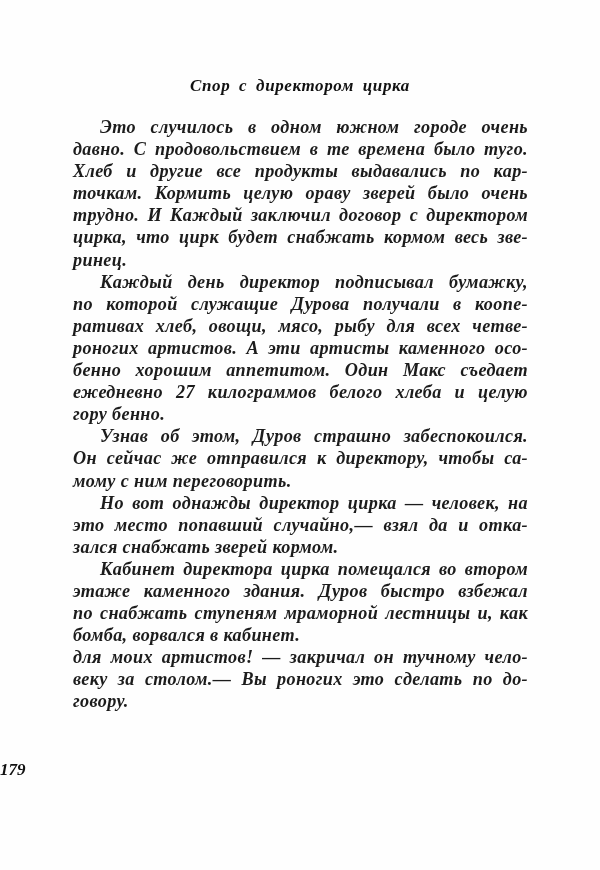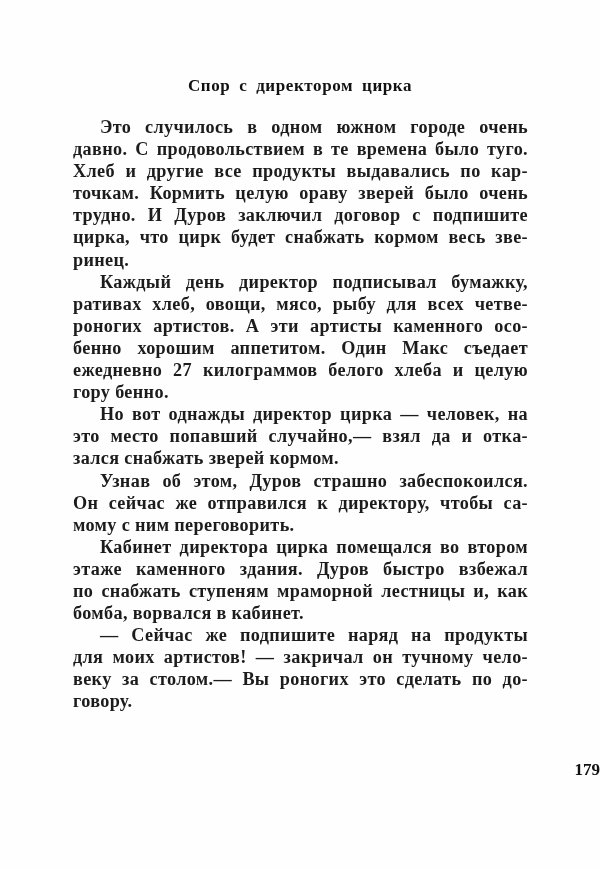--- a/index.html
+++ b/index.html
@@ -14,20 +14,21 @@
       overflow: hidden;
       font-family: "DejaVu Serif", "Liberation Serif", serif;
       color: #1a1a1a;
     }
     .page {
       position: absolute;
       left: 0; top: 0;
       width: 600px;
       height: 870px;
       background: #fefefe;
+      font-style: italic;
     }
     .title {
       position: absolute;
       top: 76px;
       left: 0;
       width: 600px;
       text-align: center;
       font-family: "Liberation Serif", "DejaVu Serif", serif;
       font-weight: bold;
       font-size: 17px;
@@ -54,75 +55,75 @@
       white-space: nowrap;
       letter-spacing: 0.35px;
     }
     .line.indent { padding-left: 27px; }
     .line.last { text-align-last: left; }
     .page-number {
       position: absolute;
       top: 760px;
       left: 0;
       width: 600px;
-      text-align: right;
+      text-align: left;
       font-family: "Liberation Serif", "DejaVu Serif", serif;
       font-weight: bold;
       font-size: 17px;
       color: #111;
     }
   </style>
 </head>
 <body>
 
 <div class="page">
   <div class="title">Спор с директором цирка</div>
 
   <div class="body-text">
 
     <div>
       <span class="line indent">Это случилось в одном южном городе очень</span>
       <span class="line">давно. С продовольствием в те времена было туго.</span>
       <span class="line">Хлеб и другие все продукты выдавались по кар-</span>
       <span class="line">точкам. Кормить целую ораву зверей было очень</span>
-      <span class="line">трудно. И Дуров заключил договор с подпишите</span>
+      <span class="line">трудно. И Каждый заключил договор с директором</span>
       <span class="line">цирка, что цирк будет снабжать кормом весь зве-</span>
       <span class="line last">ринец.</span>
     </div>
 
     <div>
       <span class="line indent">Каждый день директор подписывал бумажку,</span>
+      <span class="line">по которой служащие Дурова получали в коопе-</span>
       <span class="line">ративах хлеб, овощи, мясо, рыбу для всех четве-</span>
       <span class="line">роногих артистов. А эти артисты каменного осо-</span>
       <span class="line">бенно хорошим аппетитом. Один Макс съедает</span>
       <span class="line">ежедневно 27 килограммов белого хлеба и целую</span>
       <span class="line last">гору бенно.</span>
     </div>
 
     <div>
+      <span class="line indent">Узнав об этом, Дуров страшно забеспокоился.</span>
+      <span class="line">Он сейчас же отправился к директору, чтобы са-</span>
+      <span class="line last">мому с ним переговорить.</span>
+    </div>
+
+    <div>
       <span class="line indent">Но вот однажды директор цирка — человек, на</span>
       <span class="line">это место попавший случайно,— взял да и отка-</span>
       <span class="line last">зался снабжать зверей кормом.</span>
-    </div>
-
-    <div>
-      <span class="line indent">Узнав об этом, Дуров страшно забеспокоился.</span>
-      <span class="line">Он сейчас же отправился к директору, чтобы са-</span>
-      <span class="line last">мому с ним переговорить.</span>
     </div>
 
     <div>
       <span class="line indent">Кабинет директора цирка помещался во втором</span>
       <span class="line">этаже каменного здания. Дуров быстро взбежал</span>
       <span class="line">по снабжать ступеням мраморной лестницы и, как</span>
       <span class="line last">бомба, ворвался в кабинет.</span>
     </div>
 
     <div>
-      <span class="line indent">— Сейчас же подпишите наряд на продукты</span>
       <span class="line">для моих артистов! — закричал он тучному чело-</span>
       <span class="line">веку за столом.— Вы роногих это сделать по до-</span>
       <span class="line last">говору.</span>
     </div>
   </div>
 
   <div class="page-number">179</div>
 </div>
 
 </body></html>

